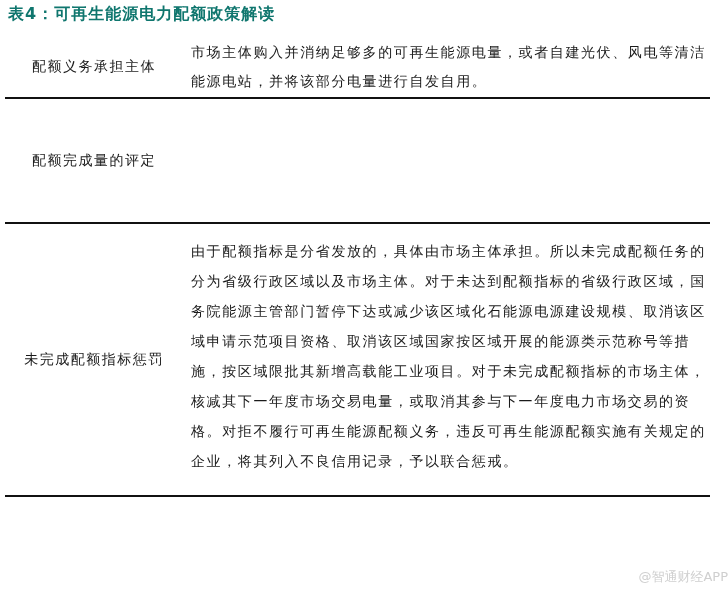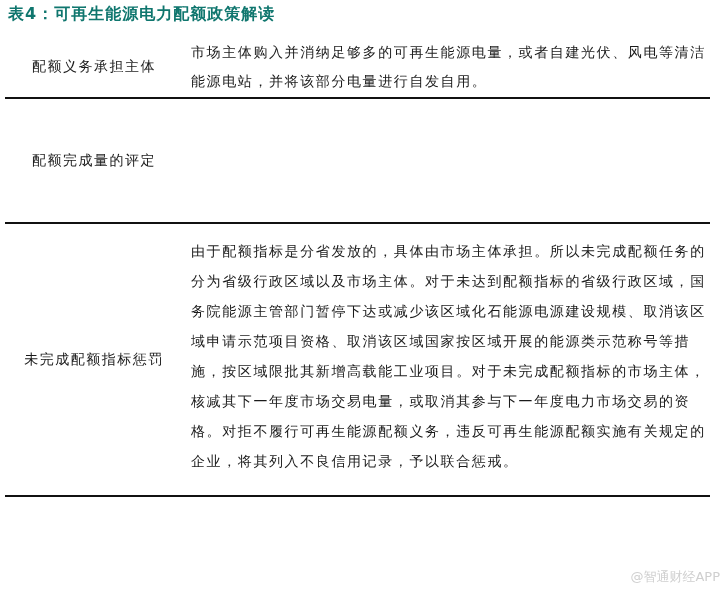--- a/index.html
+++ b/index.html
@@ -16,21 +16,21 @@
   .header .cell-left, .header .cell-right { font-weight: bold; font-size: 13px;
                font-family: "DejaVu Sans", "Liberation Sans", sans-serif; letter-spacing: 0; }
   .header .cell-right { display: flex; align-items: center; justify-content: center; padding: 0; line-height: normal; }
   .row.r1 { height: 59px; }
   .row.r2 { height: 60px; }
   .row.r3 { height: 123px; }
   .row.r4 { height: 271px; }
   .row.r1 .cell-right, .row.r2 .cell-right { line-height: 29px; padding-top: 1px; }
   .row.r3 .cell-right { line-height: 30px; padding-top: 2px; }
   .row.r4 .cell-right { line-height: 30px; padding-top: 12px; }
-  .watermark { position: absolute; right: 8px; top: 568px; font-size: 13px; color: #cfcfcf;
+  .watermark { position: absolute; right: 0; top: 568px; font-size: 13px; color: #cfcfcf;
                font-family: "DejaVu Sans", "Liberation Sans", sans-serif; }
 </style>
 </head>
 <body>
 
 <div class="title">表4：可再生能源电力配额政策解读</div>
 
 <div class="table">
   <div class="row r2">
     <div class="cell-left">配额义务承担主体</div>

